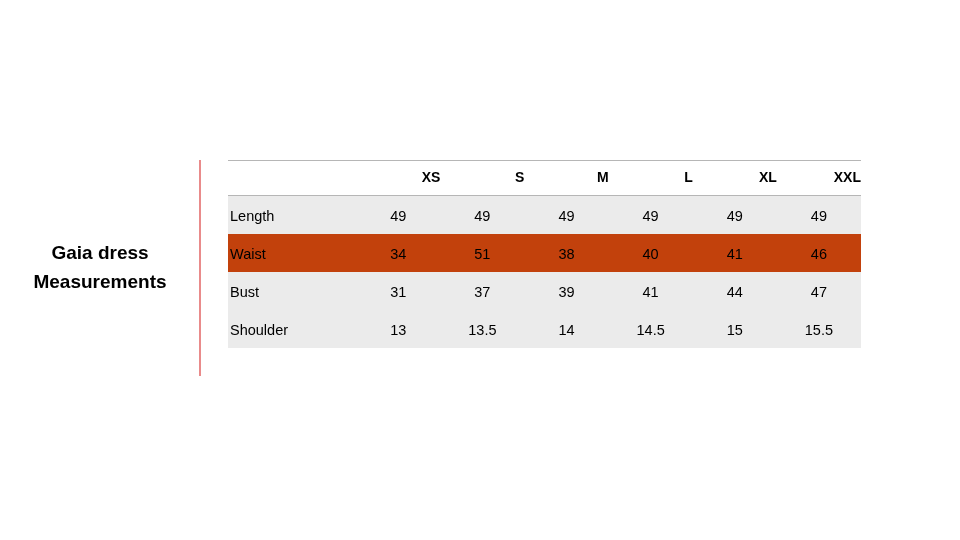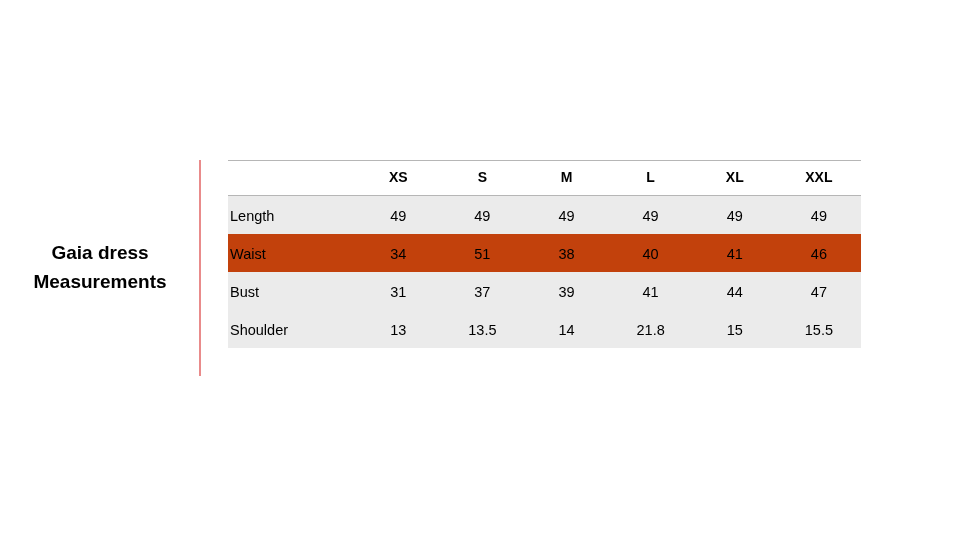--- a/index.html
+++ b/index.html
@@ -52,21 +52,21 @@
   table.size-table {
     border-collapse: collapse;
     width: 633px;
     table-layout: fixed;
   }
   table.size-table thead th {
     font-size: 14px;
     font-weight: bold;
     color: #000000;
     padding: 8px 0 10px 0;
-    text-align: center;
+    text-align: right;
     border-top: 1px solid #b6b6b6;
     border-bottom: 1px solid #b6b6b6;
     background: #ffffff;
   }
   table.size-table thead th.rowhead-col {
     text-align: left;
     padding-left: 2px;
   }
   table.size-table tbody td {
     font-size: 14.5px;
@@ -149,21 +149,21 @@
           <td>39</td>
           <td>41</td>
           <td>44</td>
           <td>47</td>
         </tr>
         <tr class="shaded">
           <td class="rowhead">Shoulder</td>
           <td>13</td>
           <td>13.5</td>
           <td>14</td>
-          <td>21.8</td>
+          <td>14.5</td>
           <td>15</td>
           <td>15.5</td>
         </tr>
       </tbody>
     </table>
   </div>
 
 </div>
 
 </body></html>

